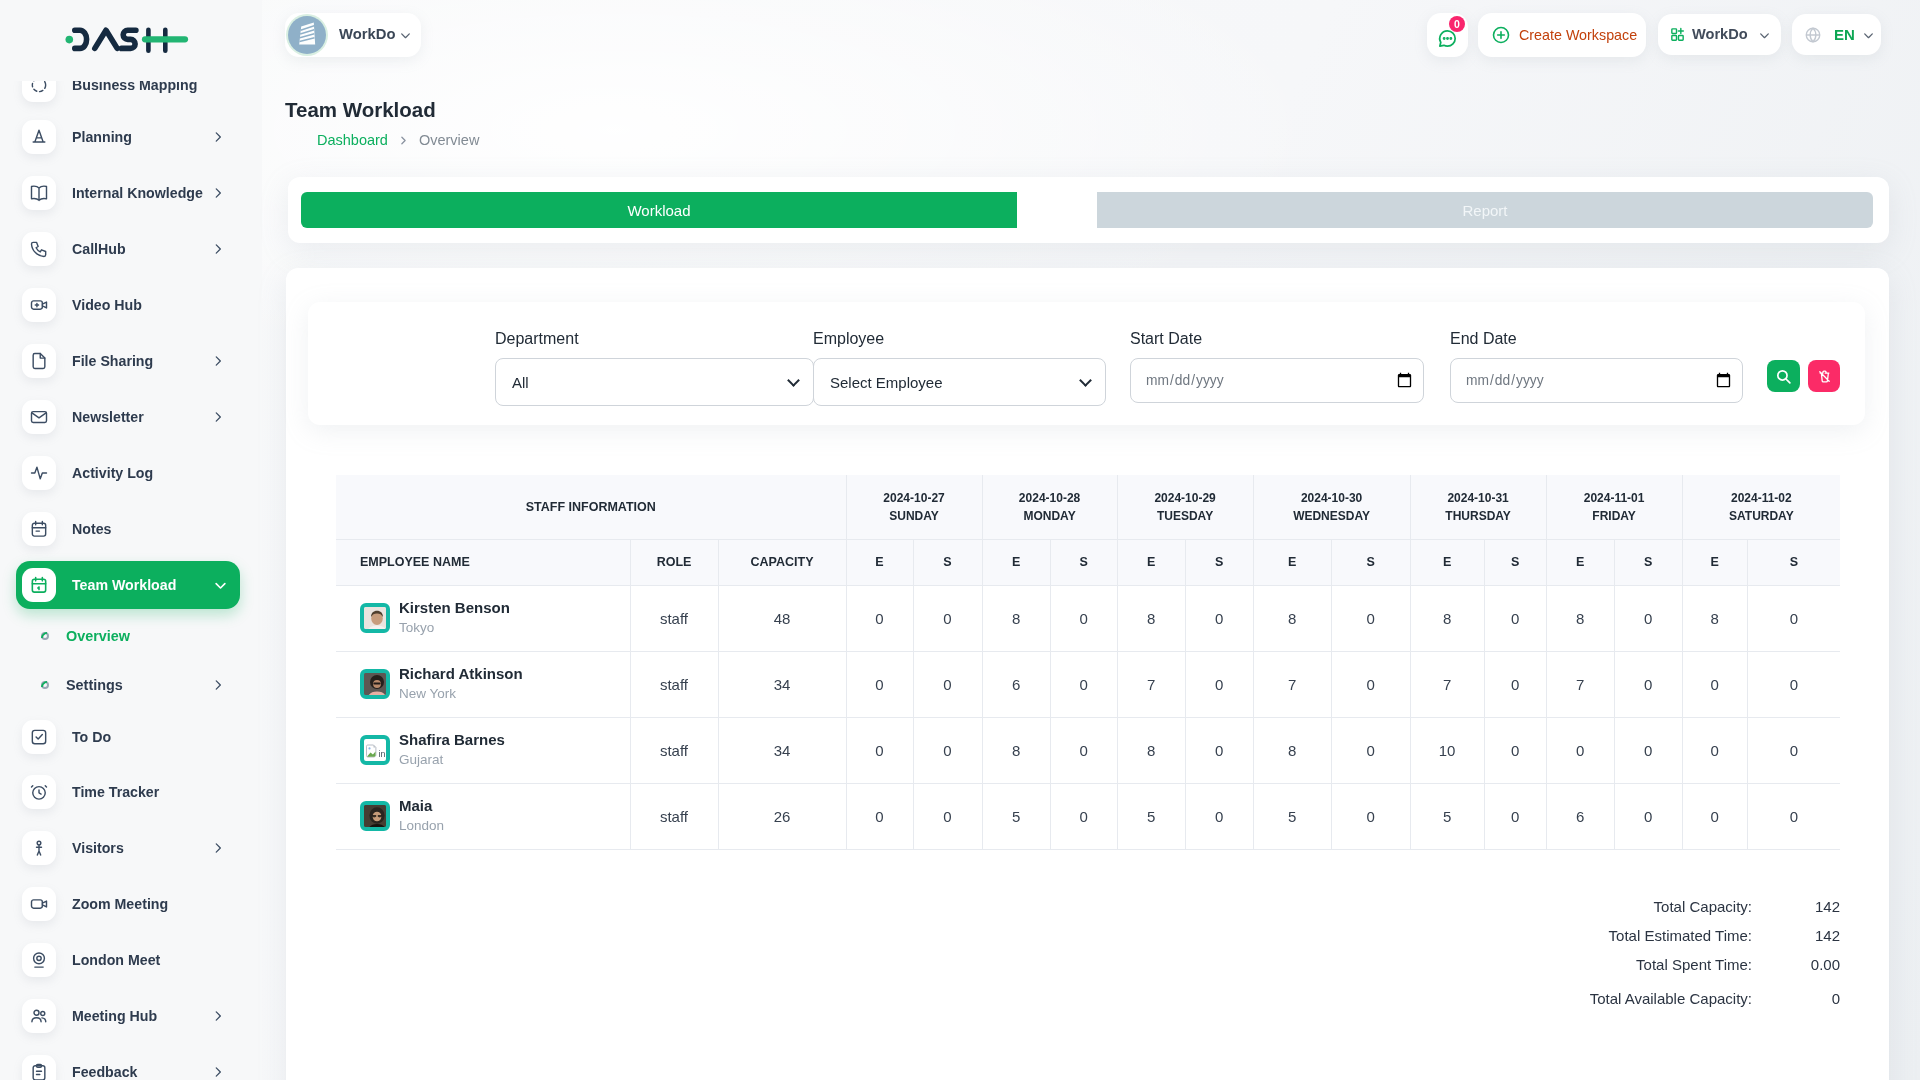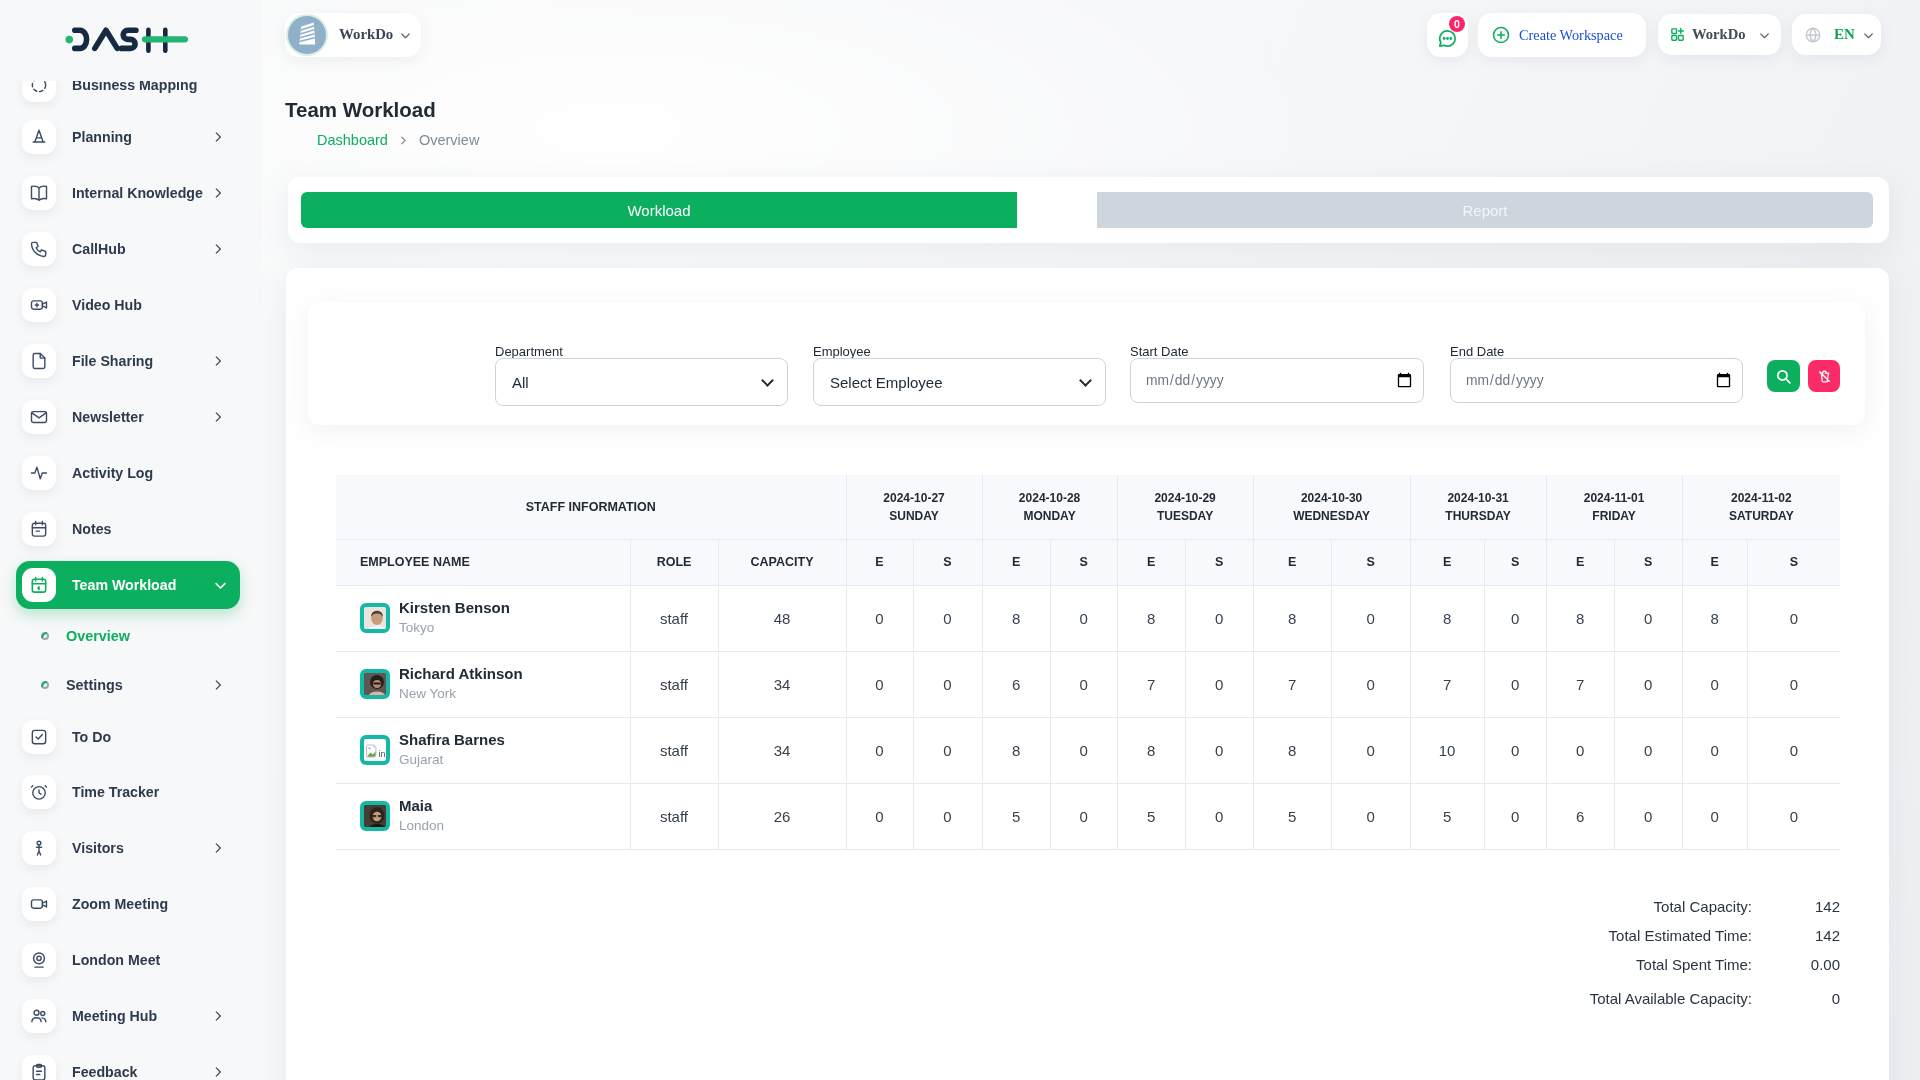--- a/index.html
+++ b/index.html
@@ -28,32 +28,32 @@
   .tw-pill .lbl { position:absolute; left:56px; top:50%; transform:translateY(-50%); font-size:14.2px; font-weight:700; color:#fff; }
   .sub { position:absolute; left:0; width:262px; height:20px; }
   .sub .dot { position:absolute; left:41px; top:50%; margin-top:-4px; width:8px; height:8px; border-radius:50%;
               border:2px solid #9aa7b5; }
   .sub .dot:before { content:""; position:absolute; left:-2px; top:-2px; width:8px; height:8px; border-radius:50%;
               border:2px solid transparent; border-top-color:var(--green); transform:rotate(-45deg); }
   .sub .lbl { position:absolute; left:66px; top:50%; transform:translateY(-50%); font-size:14.4px; font-weight:700; color:var(--txt); }
   .sub .chev { position:absolute; left:211px; top:50%; transform:translateY(-50%); }
 
   
-  .pill { position:absolute; background:#fff; border-radius:14px; box-shadow:0 4px 14px rgba(150,160,172,.14);font-family:Liberation Serif, serif; }
+  .pill { position:absolute; background:#fff; border-radius:14px; box-shadow:0 4px 14px rgba(150,160,172,.14); }
 
   
   h1.title { position:absolute; left:285px; top:98px; font-size:20.5px; font-weight:700; color:#212b36; }
   .crumb { position:absolute; left:285px; top:132px; font-size:14.5px;margin-left:32px; }
   .card { position:absolute; background:#fff; border-radius:12px; box-shadow:0 8px 30px rgba(150,162,175,.16); }
 
   .seg { position:absolute; top:192px; height:36px; font-size:15px; display:flex; align-items:center; justify-content:center; }
   .seg.on  { left:301px; width:716px; background:var(--green); color:#fff; border-radius:6px 0 0 6px; }
   .seg.off { left:1097px; width:776px; background:#ccd6dc; color:#f2f6f8; border-radius:0 6px 6px 0; }
 
-  .flabel { position:absolute; top:344px; font-size:13px; color:#212b36; }
+  .flabel { position:absolute; top:330px; font-size:16px; color:#212b36; }
   .fsel { position:absolute; top:358px; height:48px; background:#fff; border:1px solid #cfd4da; border-radius:8px;
           font-size:15px; color:#212b36; display:flex; align-items:center; padding-left:16px; }
   .fsel .car { position:absolute; right:15px; top:19px; width:9px; height:9px; border-right:2px solid #212b36; border-bottom:2px solid #212b36; transform:rotate(45deg); margin-top:-2px; }
   input.fdate { position:absolute; top:358px; height:45px; background:#fff; border:1px solid #cfd4da; border-radius:8px;
           font-family:"Liberation Sans", sans-serif; font-size:13.8px; color:#6f7780; padding-left:14px; padding-right:8px; }
   input.fdate::-webkit-calendar-picker-indicator { width:17px; height:17px; }
   .fbtn { position:absolute; top:360px; width:33px; height:32px; border-radius:8px; display:flex; align-items:center; justify-content:center; }
 
   
   table.wl { position:absolute; left:336px; top:475px; width:1504px; border-collapse:collapse; table-layout:fixed; }
@@ -330,21 +330,21 @@
       <circle cx="15.5" cy="12" r=".6" fill="#0caf5e"></circle>
     </svg>
 </div>
 <div style="position:absolute;left:1449px;top:16px;width:16px;height:16px;border-radius:50%;background:#f9256d;color:#fff;font-size:10.5px;font-weight:700;display:flex;align-items:center;justify-content:center">0</div>
 
 <div class="pill" style="left:1478px;top:13px;width:168px;height:44px">
   <svg style="position:absolute;left:13px;top:12px" width="20" height="20" viewBox="0 0 24 24" fill="none" stroke="#0caf5e" stroke-width="1.9" stroke-linecap="round">
       <circle cx="12" cy="12" r="9"></circle>
       <path d="M12 8v8M8 12h8"></path>
     </svg>
-  <span style="position:absolute;left:41px;top:22px;transform:translateY(-50%);font-size:14.3px;color:#1d4ed8">Create Workspace</span>
+  <span style="position:absolute;left:41px;top:22px;transform:translateY(-50%);font-size:14.3px;color:#c2410c">Create Workspace</span>
 </div>
 
 <div class="pill" style="left:1658px;top:14px;width:123px;height:41px">
   <svg style="position:absolute;left:11px;top:12px" width="17" height="17" viewBox="0 0 24 24" fill="none" stroke="#0caf5e" stroke-width="2" stroke-linecap="round">
       <rect x="4" y="4" width="6.6" height="6.6" rx="1"></rect>
       <rect x="4" y="13.4" width="6.6" height="6.6" rx="1"></rect>
       <rect x="13.4" y="13.4" width="6.6" height="6.6" rx="1"></rect>
       <path d="M16.7 3.6v7M13.2 7.1h7"></path>
     </svg>
   <span style="position:absolute;left:34px;top:20px;transform:translateY(-50%);font-size:14.6px;font-weight:700;color:#414b5a">WorkDo</span>
@@ -375,21 +375,21 @@
 
 <div class="card" style="left:286px;top:268px;width:1603px;height:860px"></div>
 
 <div class="card" style="left:308px;top:302px;width:1557px;height:123px;box-shadow:0 6px 26px rgba(160,170,182,.17)"></div>
 
 <div class="flabel" style="left:495px">Department</div>
 <div class="flabel" style="left:813px">Employee</div>
 <div class="flabel" style="left:1130px">Start Date</div>
 <div class="flabel" style="left:1450px">End Date</div>
 
-<div class="fsel" style="left:495px;width:293px">All<span class="car"></span></div>
+<div class="fsel" style="left:495px;width:319px">All<span class="car"></span></div>
 <div class="fsel" style="left:813px;width:293px">Select Employee<span class="car"></span></div>
 <input class="fdate" type="date" style="left: 1130px; width: 294px;">
 <input class="fdate" type="date" style="left: 1450px; width: 293px;">
 
 <div class="fbtn" style="left:1767px;background:var(--green)">
   <svg width="17" height="17" viewBox="0 0 24 24" fill="none" stroke="#fff" stroke-width="2.4" stroke-linecap="round">
       <circle cx="10.5" cy="10.5" r="6.5"></circle>
       <path d="M15.5 15.5L21 21"></path>
     </svg>
 </div>

